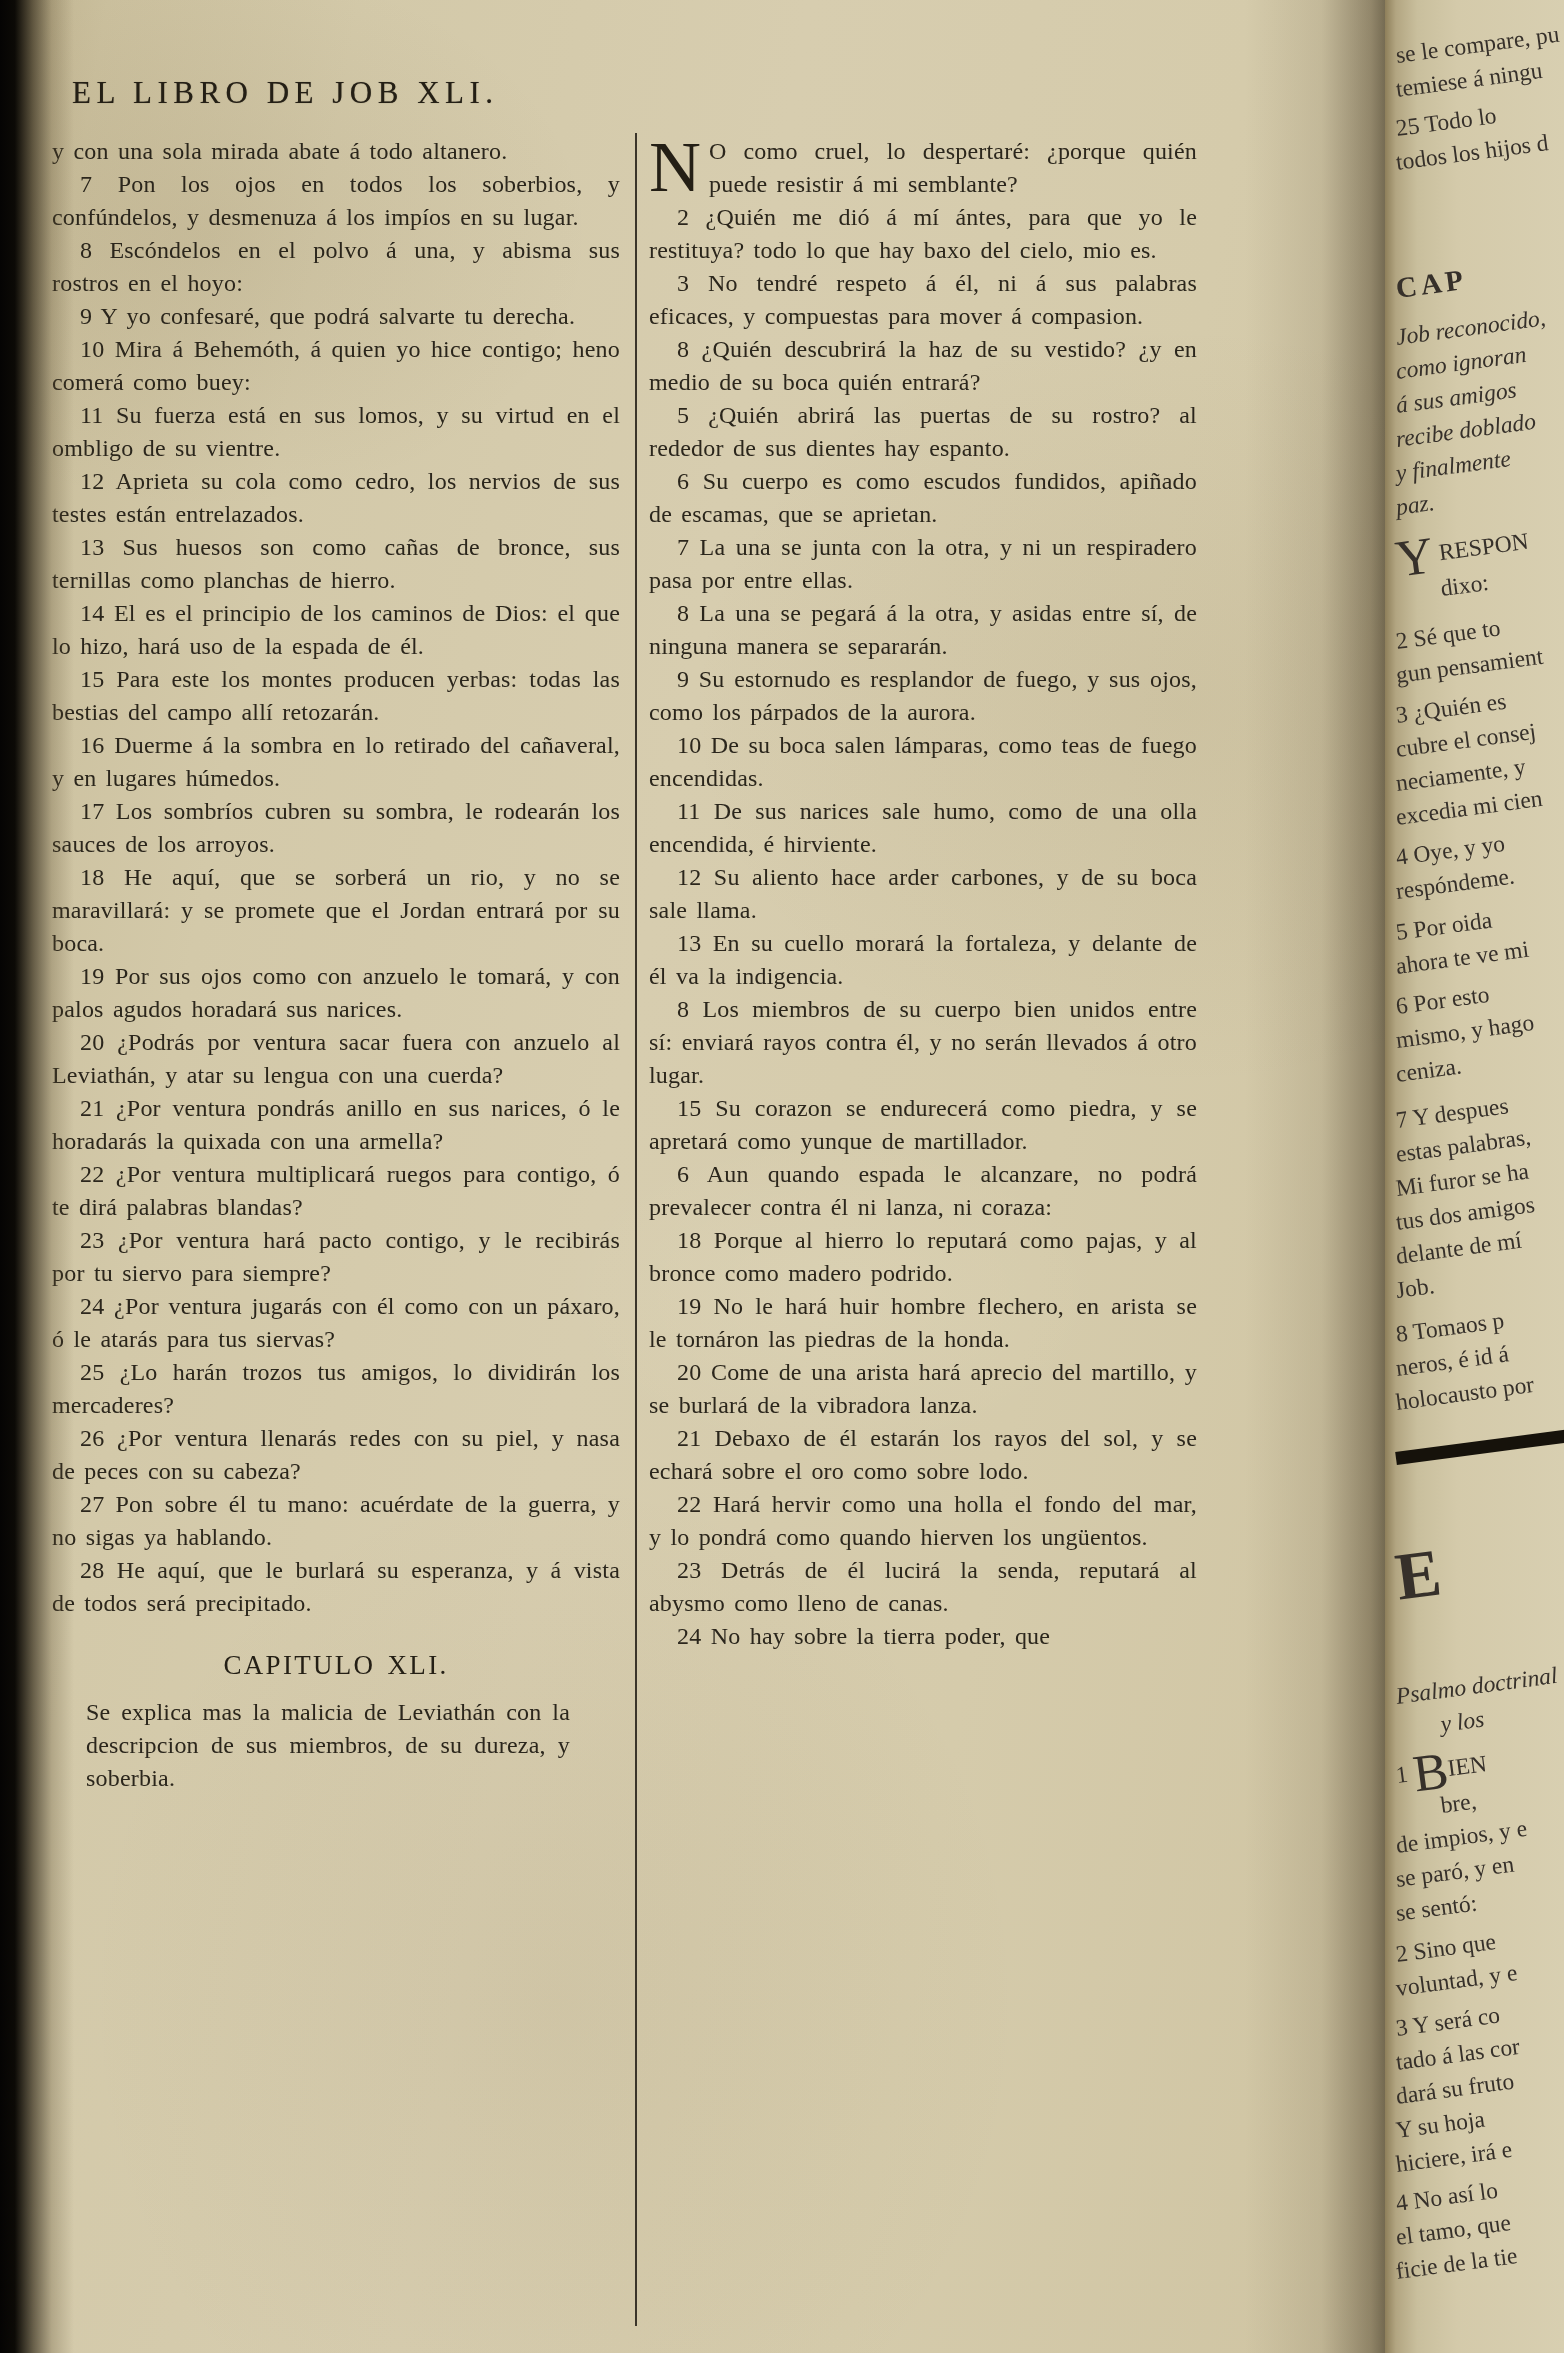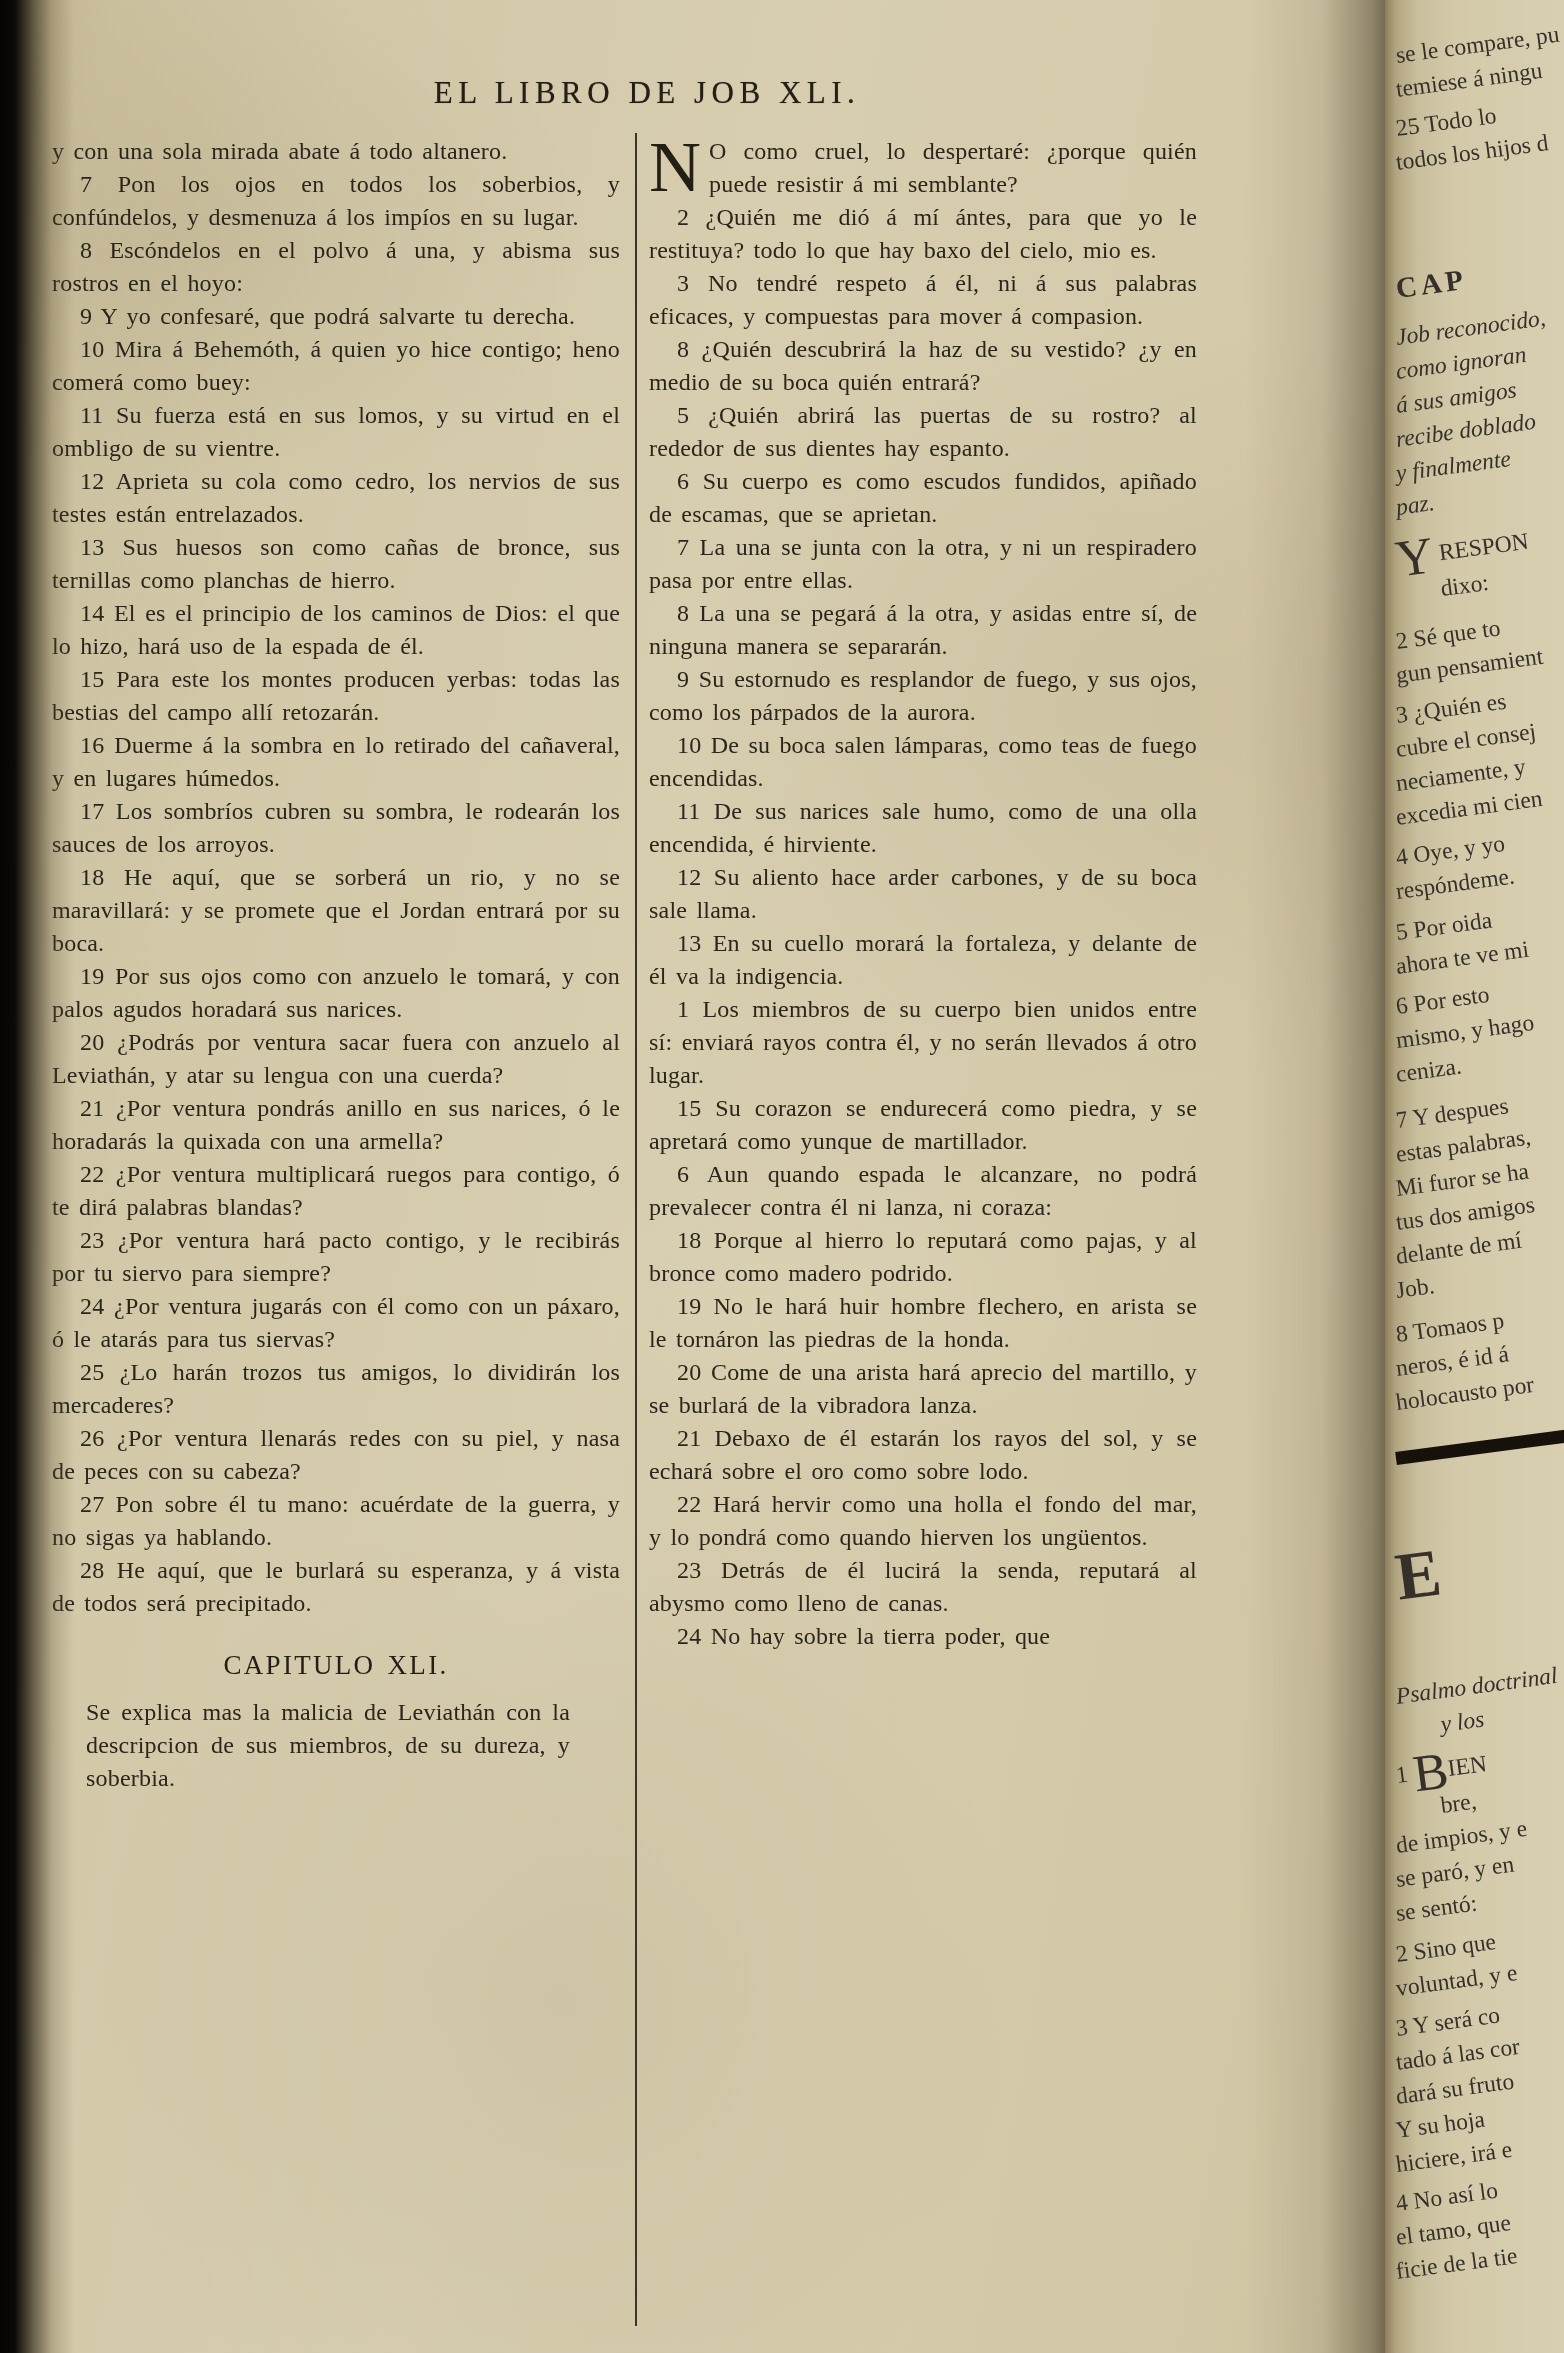--- a/index.html
+++ b/index.html
@@ -29,21 +29,21 @@
     position:absolute;left:1244px;top:0;width:141px;height:100%;
     background:linear-gradient(to right,rgba(70,56,30,0) 0%,rgba(70,56,30,0.12) 55%,rgba(55,42,20,0.42) 90%,rgba(40,30,12,0.55) 100%);
   }
   
   .next-page{
     position:absolute;left:1385px;top:0;width:180px;height:100%;
     background:linear-gradient(to right,#8e7f5a 0%,#b2a581 6%,#c9bf9d 18%,#d4caaa 40%,#d8cfb1 100%);
   }
   
   .running-head{
-    position:absolute;top:75px;left:72px;width:1150px;text-align:center;
+    position:absolute;top:75px;left:72px;width:1150px;text-align:left;
     font-size:31px;letter-spacing:5.5px;color:#241f15;
     text-shadow:0 0 0.8px rgba(36,31,21,0.55);
   }
   
   .col{
     position:absolute;top:135px;height:2191px;overflow:hidden;
     font-size:24px;line-height:33px;color:#2b261c;
     text-align:justify;word-spacing:3.1px;letter-spacing:0.2px;
   }
   .col-left{left:52px;width:568px;}
@@ -125,21 +125,21 @@
       <p class="">8 ¿Quién descubrirá la haz de su vestido? ¿y en medio de su boca quién entrará?</p>
       <p class="">5 ¿Quién abrirá las puertas de su rostro? al rededor de sus dientes hay espanto.</p>
       <p class="">6 Su cuerpo es como escudos fundidos, apiñado de escamas, que se aprietan.</p>
       <p class="">7 La una se junta con la otra, y ni un respiradero pasa por entre ellas.</p>
       <p class="">8 La una se pegará á la otra, y asidas entre sí, de ninguna manera se separarán.</p>
       <p class="">9 Su estornudo es resplandor de fuego, y sus ojos, como los párpados de la aurora.</p>
       <p class="">10 De su boca salen lámparas, como teas de fuego encendidas.</p>
       <p class="">11 De sus narices sale humo, como de una olla encendida, é hirviente.</p>
       <p class="">12 Su aliento hace arder carbones, y de su boca sale llama.</p>
       <p class="">13 En su cuello morará la fortaleza, y delante de él va la indigencia.</p>
-      <p class="">1 Los miembros de su cuerpo bien unidos entre sí: enviará rayos contra él, y no serán llevados á otro lugar.</p>
+      <p class="">8 Los miembros de su cuerpo bien unidos entre sí: enviará rayos contra él, y no serán llevados á otro lugar.</p>
       <p class="">15 Su corazon se endurecerá como piedra, y se apretará como yunque de martillador.</p>
       <p class="">6 Aun quando espada le alcanzare, no podrá prevalecer contra él ni lanza, ni coraza:</p>
       <p class="">18 Porque al hierro lo reputará como pajas, y al bronce como madero podrido.</p>
       <p class="">19 No le hará huir hombre flechero, en arista se le tornáron las piedras de la honda.</p>
       <p class="">20 Come de una arista hará aprecio del martillo, y se burlará de la vibradora lanza.</p>
       <p class="">21 Debaxo de él estarán los rayos del sol, y se echará sobre el oro como sobre lodo.</p>
       <p class="">22 Hará hervir como una holla el fondo del mar, y lo pondrá como quando hierven los ungüentos.</p>
       <p class="">23 Detrás de él lucirá la senda, reputará al abysmo como lleno de canas.</p>
       <p class="">24 No hay sobre la tierra poder, que</p>
     </div>

